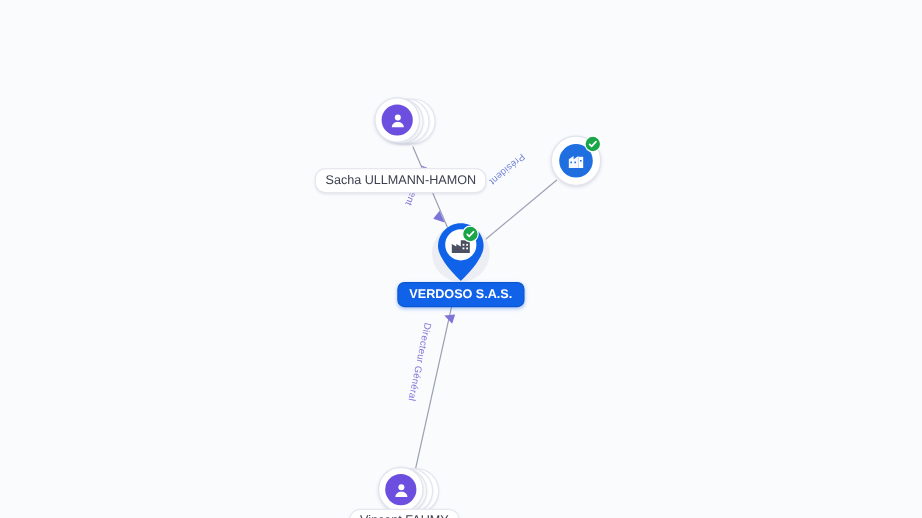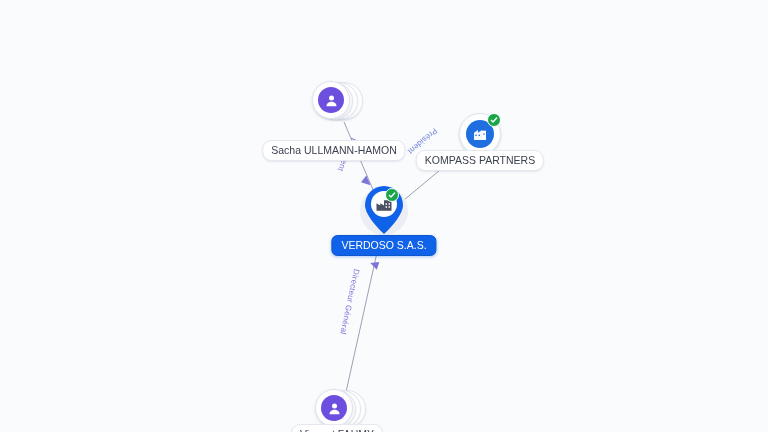--- a/index.html
+++ b/index.html
@@ -153,21 +153,21 @@
     border: 1px solid #e6e8f0;
     font-size: 10.5px;
     padding: 3px 8px 4px 8px;
     box-shadow: 0 1px 2px rgba(25,40,90,.10);
   }
   .label-primary {
     background: #1062e8;
     color: #ffffff;
     border: 1px solid #0d57ce;
     font-size: 10.5px;
-    font-weight: 400;
+    font-weight: 700;
     padding: 3px 9px 4px 9px;
     border-radius: 6px;
     box-shadow: 0 1px 3px rgba(16,98,232,.35);
   }
 
   
   .edge-label {
     position: absolute;
     font-size: 8px;
     color: #7c74d8;
@@ -229,21 +229,20 @@
           <rect x="17" y="11" width="2" height="2" fill="#1f6fe0"></rect>
         </svg>
       </div>
       <div class="badge-check" style="right:-1px; top:-1px;">
         <svg width="8" height="8" viewBox="0 0 24 24" fill="none" stroke="#ffffff" stroke-width="4" stroke-linecap="round" stroke-linejoin="round">
           <path d="M4 13l5 5L20 6"></path>
         </svg>
       </div>
     </div>
   </div>
-  <div class="label label-light" style="left:480px; top:150px;">KOMPASS PARTNERS</div>
 
   <div class="node" style="left:384px; top:214px;">
     <div class="pin-wrap">
       <div class="pin-halo"></div>
       <svg class="pin-svg" width="40" height="52" viewBox="0 0 40 52">
         <path d="M20 2 C9.5 2 1 10.5 1 21 C1 33 20 50 20 50 C20 50 39 33 39 21 C39 10.5 30.5 2 20 2 Z" fill="#1062e8"></path>
         <circle cx="20" cy="20" r="13" fill="#ffffff"></circle>
       </svg>
       <div class="pin-icon">
         <svg width="18" height="18" viewBox="0 0 24 24" fill="#4b5160">

